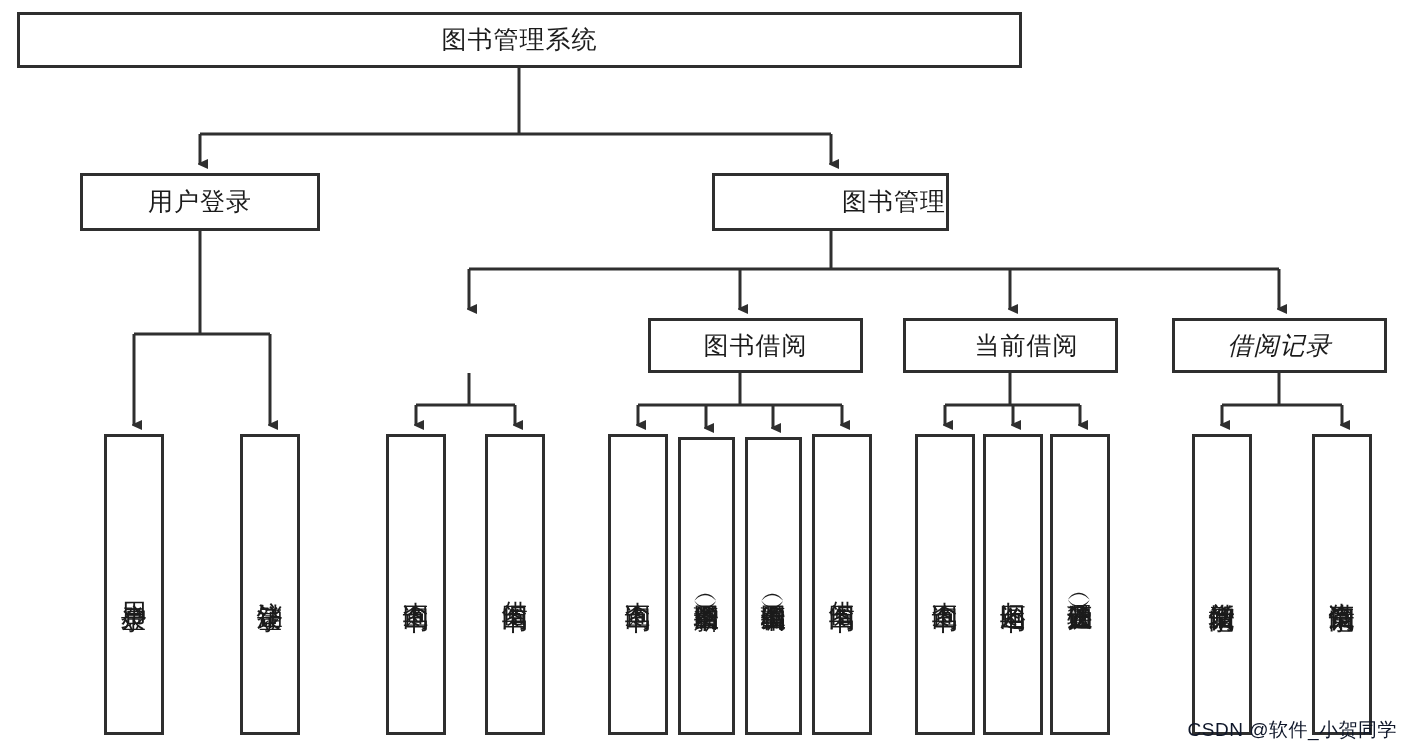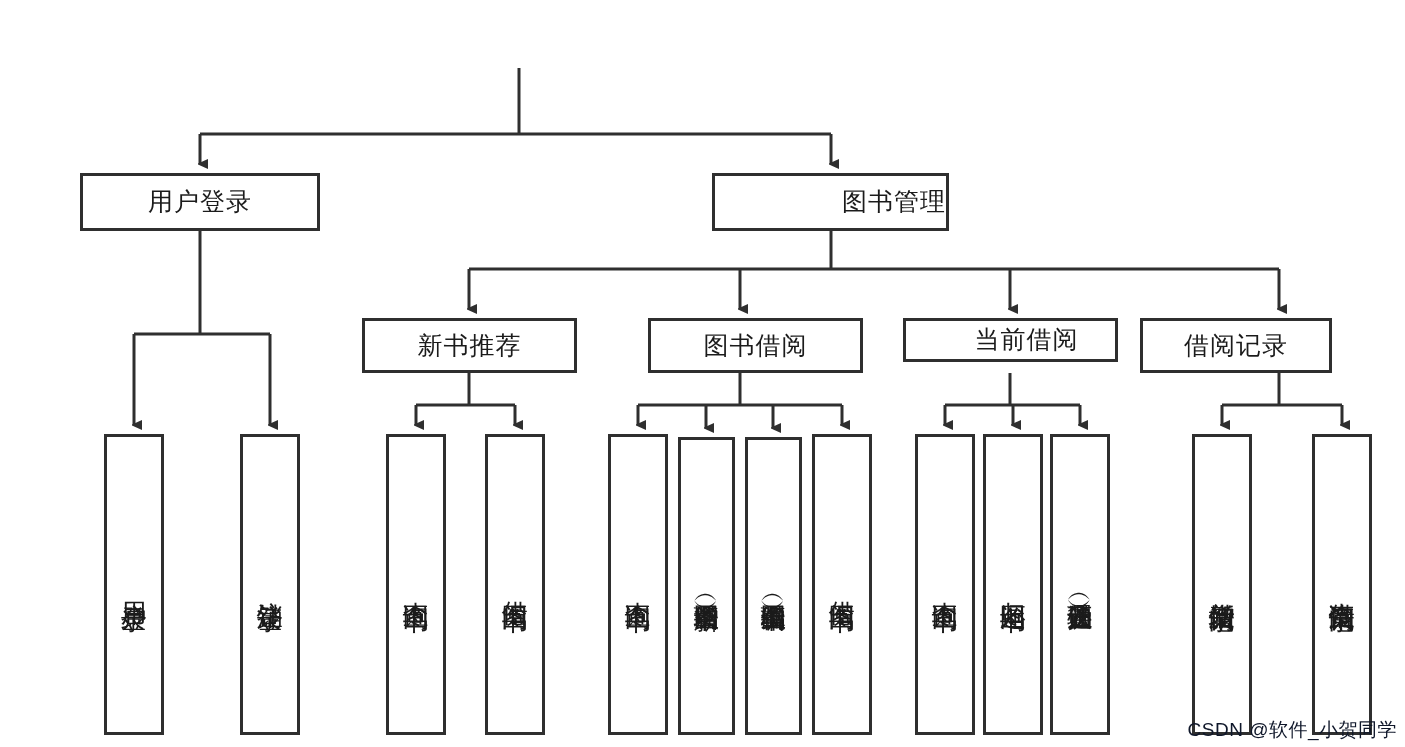--- a/index.html
+++ b/index.html
@@ -113,38 +113,38 @@
       <path d="M1013,405 L1013,425" marker-end="url(#arrowhead)"></path>
       <path d="M1080,405 L1080,425" marker-end="url(#arrowhead)"></path>
 
       <path d="M1279,373 L1279,405"></path>
       <path d="M1222,405 L1342,405"></path>
       <path d="M1222,405 L1222,425" marker-end="url(#arrowhead)"></path>
       <path d="M1342,405 L1342,425" marker-end="url(#arrowhead)"></path>
     </g>
   </svg>
 
+  <div class="node horiz" style="left:17px; top:12px; width:1005px; height:56px;">
+    <span>图书管理系统</span>
+  </div>
 
   <div class="node horiz" style="left:80px; top:173px; width:240px; height:58px;">
     <span>用户登录</span>
   </div>
   <div class="node horiz" style="left:712px; top:173px; width:237px; height:58px;justify-content:flex-end;">
     <span>图书管理</span>
   </div>
 
-  <div class="node horiz" style="left:362px; top:318px; width:215px; height:55px;">
-    <span>新书推荐</span>
-  </div>
   <div class="node horiz" style="left:648px; top:318px; width:215px; height:55px;">
     <span>图书借阅</span>
   </div>
-  <div class="node horiz" style="left:903px; top:318px; width:215px; height:44px;padding-left:32px;">
+  <div class="node horiz" style="left:903px; top:318px; width:215px; height:55px;padding-left:32px;">
     <span>当前借阅</span>
   </div>
-  <div class="node horiz" style="left:1140px; top:318px; width:192px; height:55px;">
+  <div class="node horiz" style="left:1172px; top:318px; width:215px; height:55px;font-style:italic;">
     <span>借阅记录</span>
   </div>
 
   <div class="node vert" style="left:104px; top:434px; width:60px; height:301px;">
     <span>用户登录</span>
   </div>
   <div class="node vert" style="left:240px; top:434px; width:60px; height:301px;">
     <span>注销登录</span>
   </div>
 

